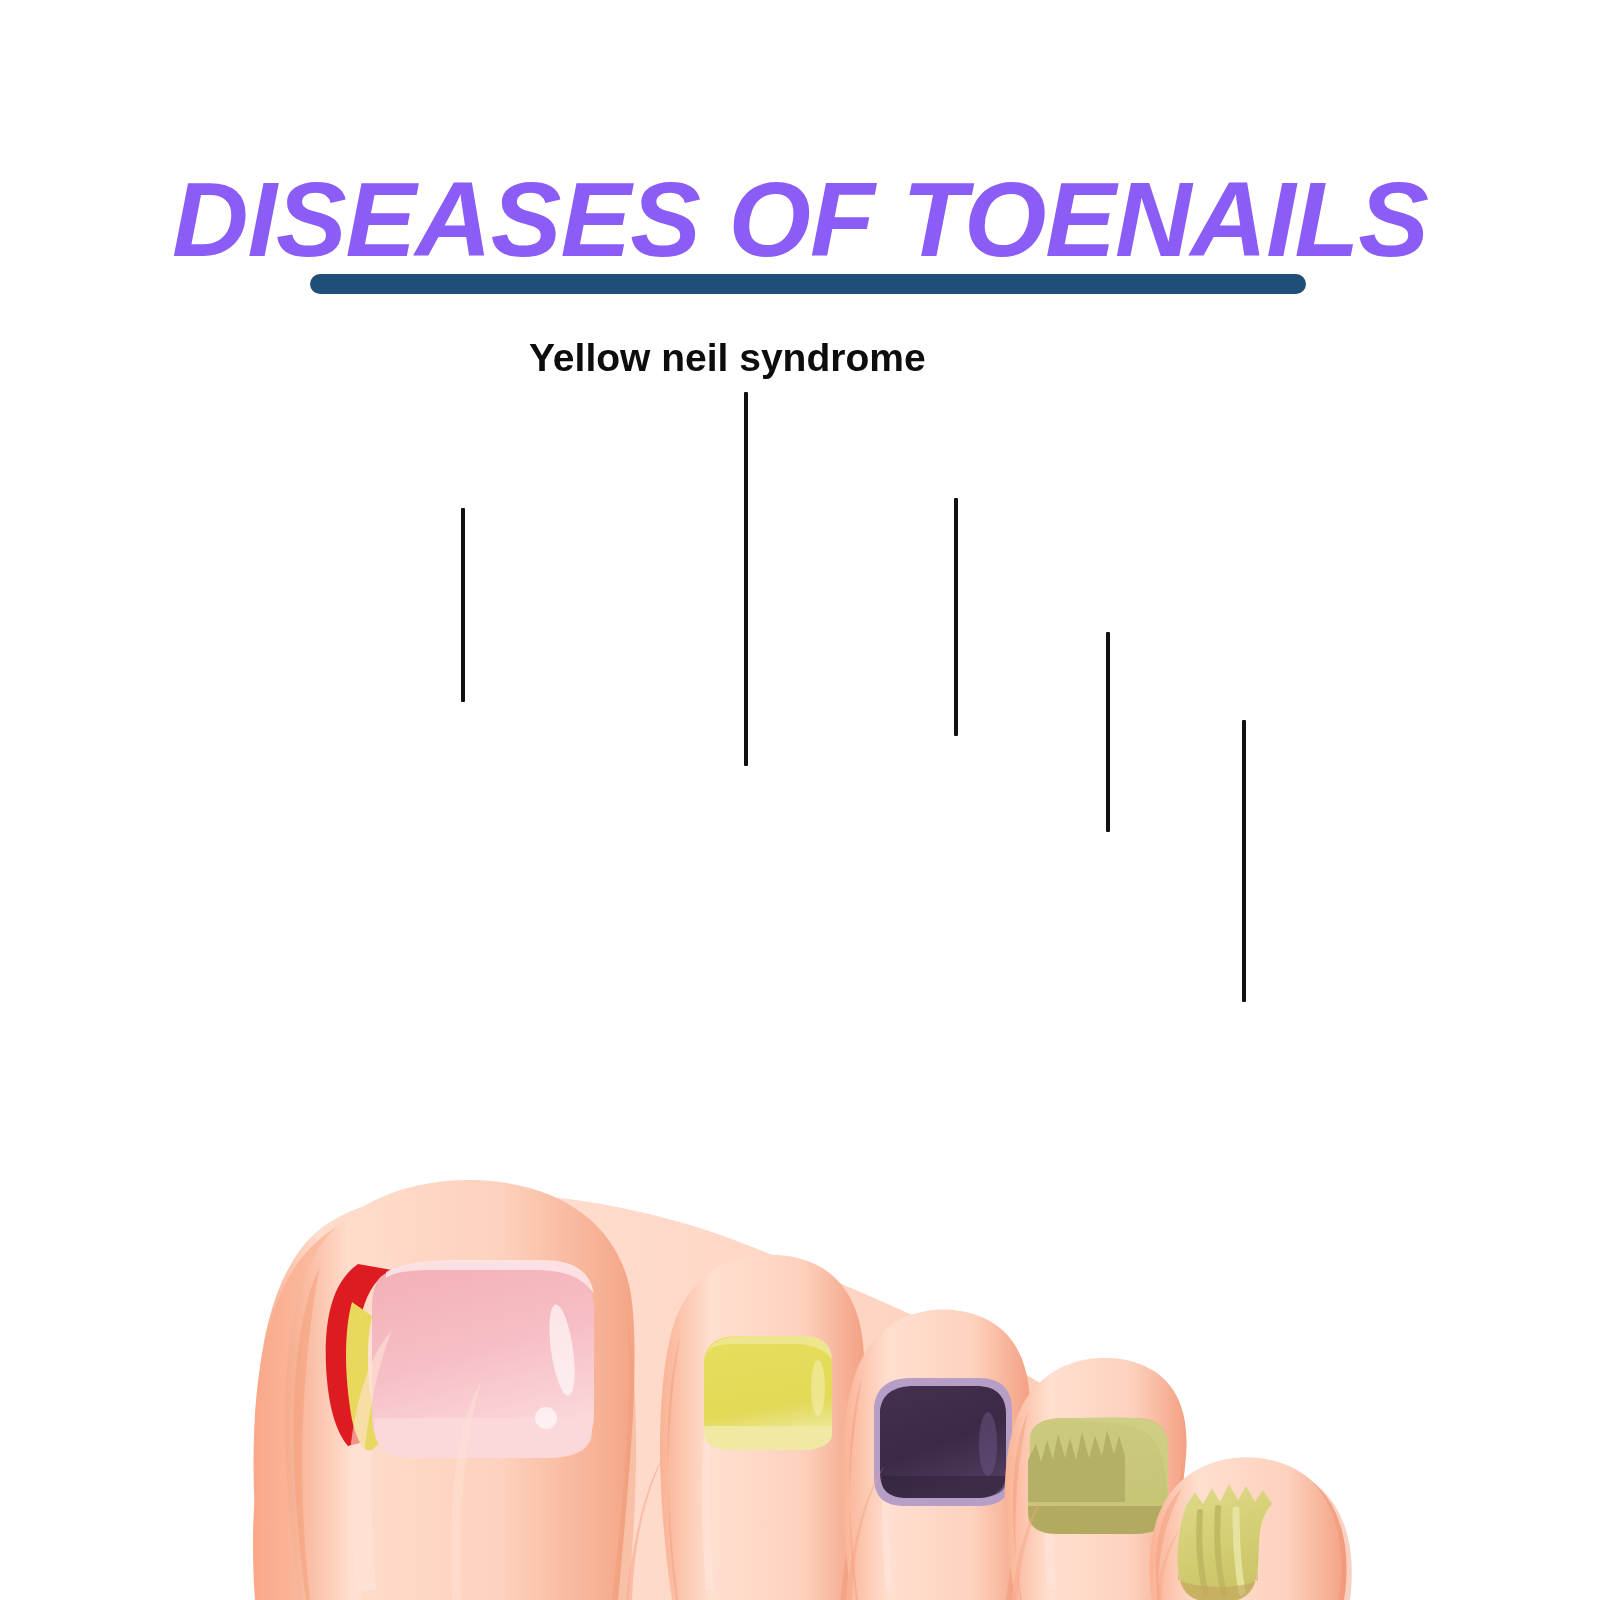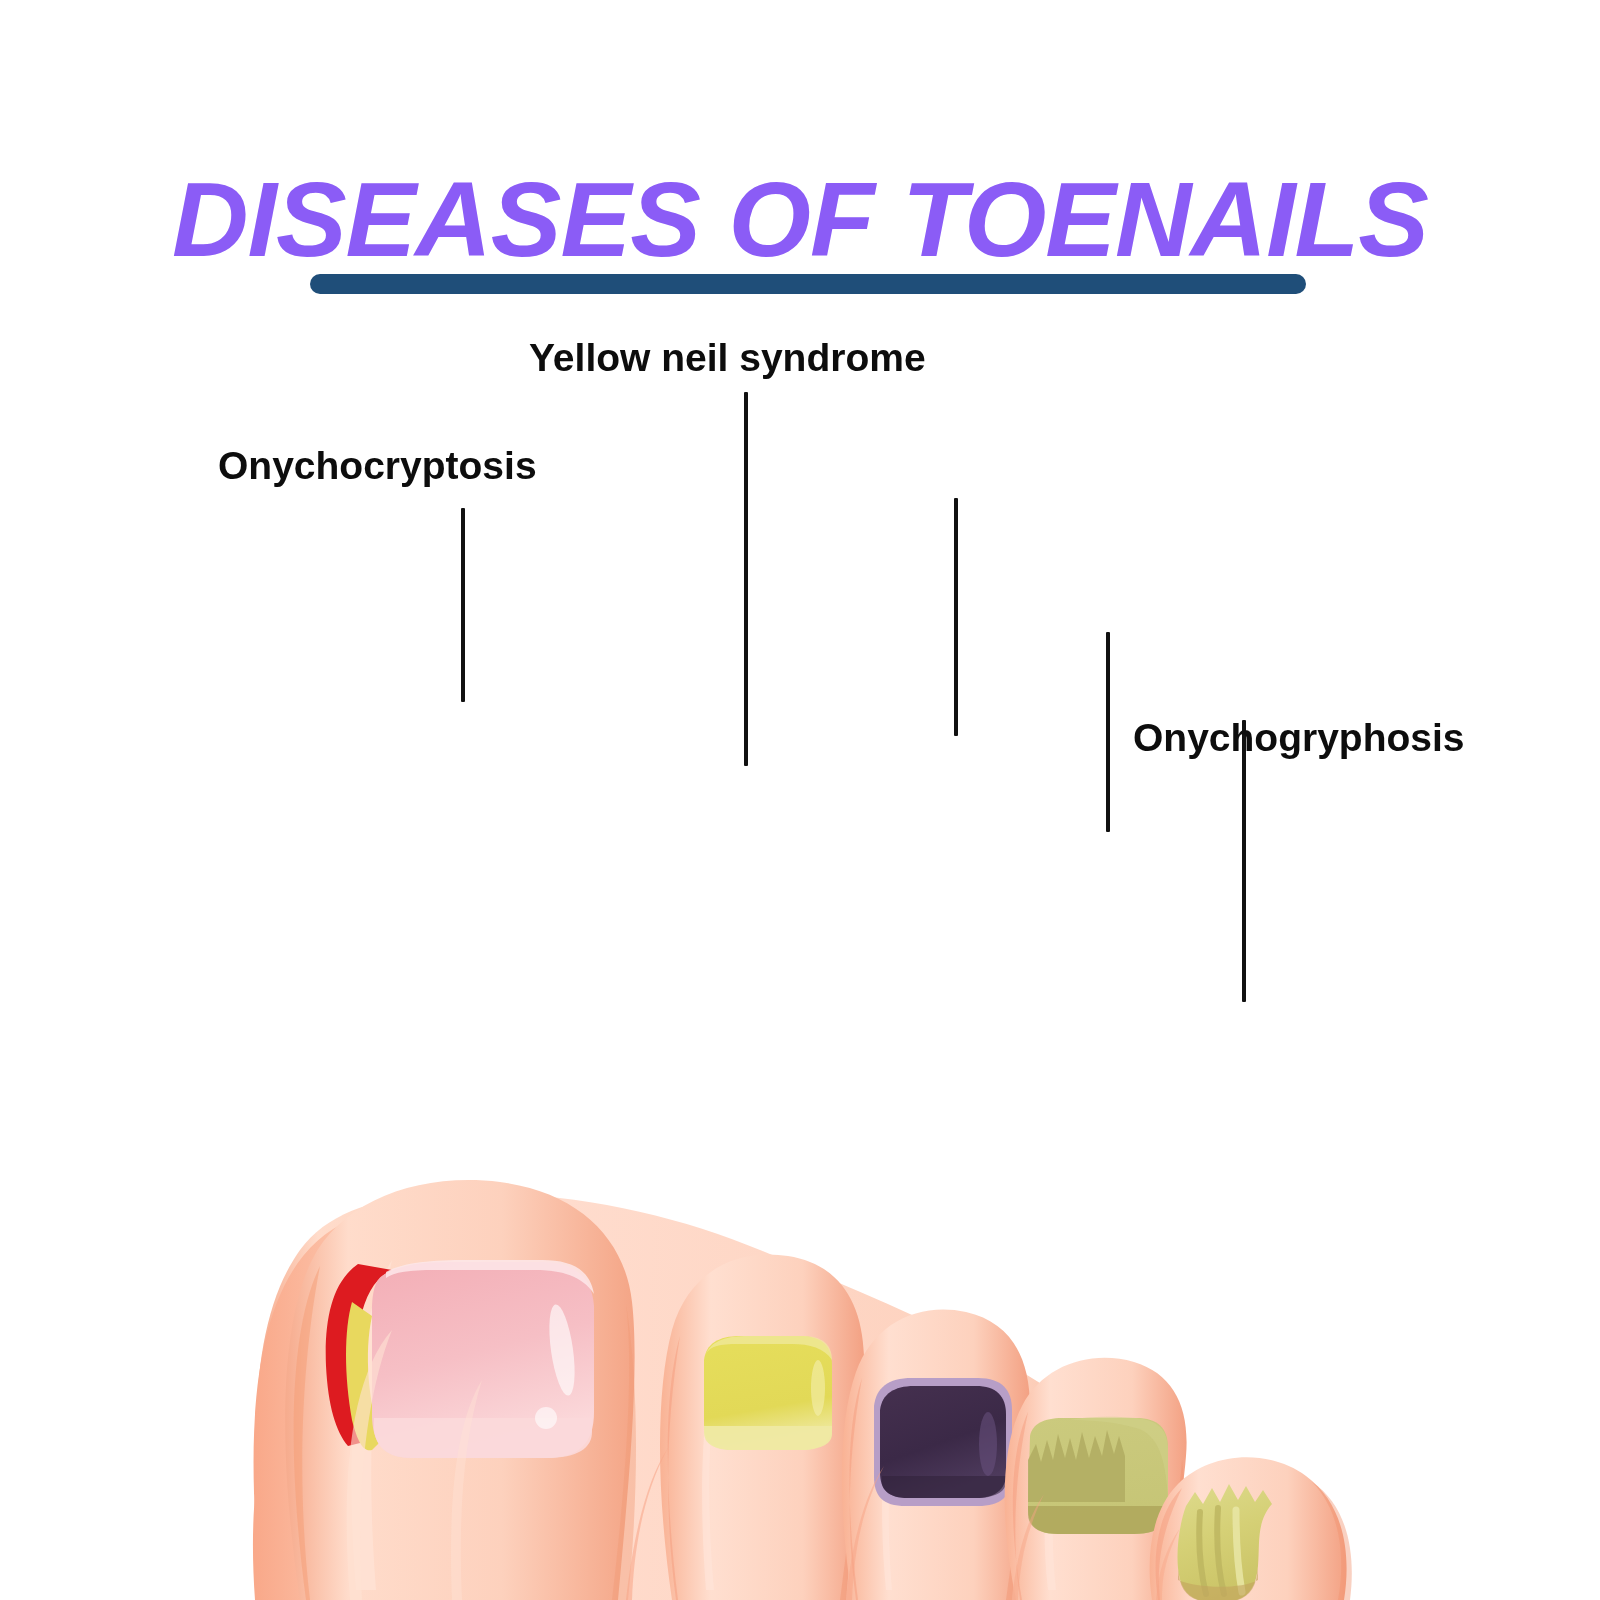--- a/index.html
+++ b/index.html
@@ -305,21 +305,19 @@
       </g>
     </svg>
   </div>
 
   <div class="leader" id="ln-onychocryptosis"></div>
   <div class="leader" id="ln-yellownail"></div>
   <div class="leader" id="ln-subungual"></div>
   <div class="leader" id="ln-onychomycosis"></div>
   <div class="leader" id="ln-onychogryphosis"></div>
 
-  <div class="label" id="lbl-onychocryptosis">Onychocryptosis</div>
 
   <div class="label" id="lbl-yellownail">Yellow neil syndrome</div>
 
 
 
-  <div class="label" id="lbl-onychogryphosis">Onychogryphosis</div>
 
 </div>
 
 </body></html>

